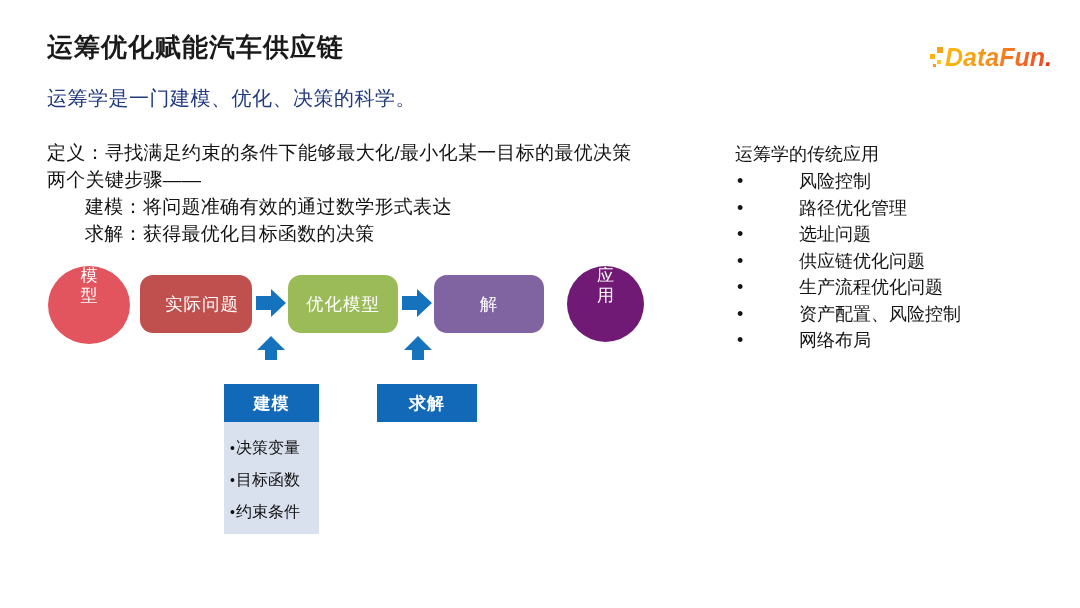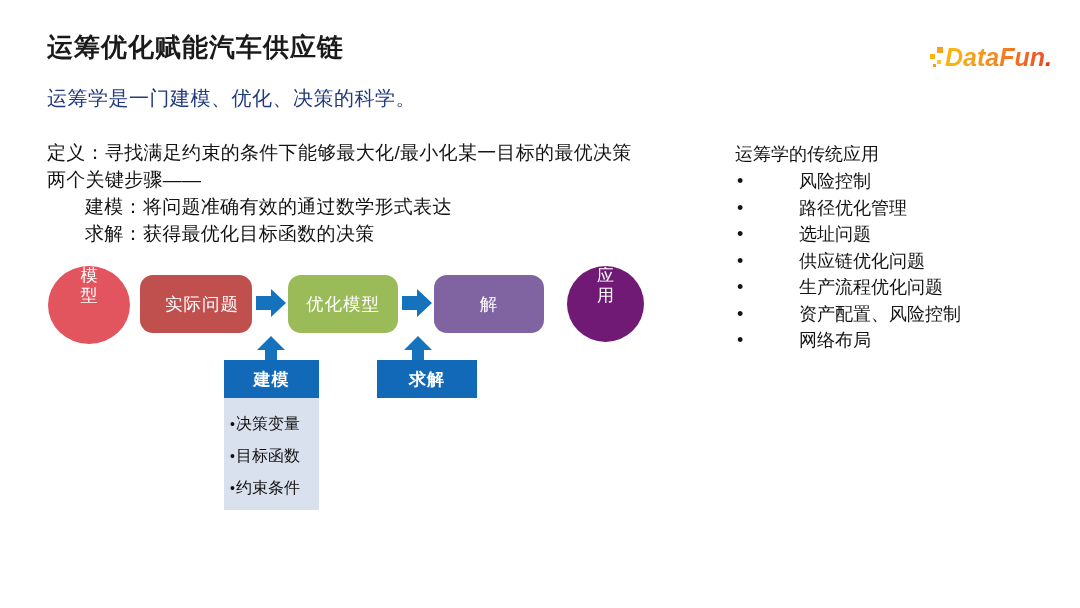--- a/index.html
+++ b/index.html
@@ -76,21 +76,21 @@
   .flow-node.n2 { left: 434px; width: 110px; }
 
   .arrow-right { position: absolute; top: 289px; width: 30px; height: 28px; }
   .arrow-right.a0 { left: 256px; }
   .arrow-right.a1 { left: 402px; }
   .arrow-up { position: absolute; top: 336px; width: 28px; height: 24px; }
   .arrow-up.a0 { left: 257px; }
   .arrow-up.a1 { left: 404px; }
 
   
-  .detail-box { position: absolute; top: 360px; height: 172px; }
+  .detail-box { position: absolute; top: 384px; height: 172px; }
   .detail-box.b0 { left: 224px; width: 95px; }
   .detail-box.b1 { left: 377px; width: 100px; }
   .detail-header {
     height: 38px; display: flex; align-items: center; justify-content: center;
     color: #ffffff; font-size: 17px; font-weight: 600; letter-spacing: 1px;
   }
   .detail-body { height: 112px; padding: 10px 4px 0 6px; font-size: 16px; color: #111; }
   .detail-body ul { list-style: none; }
   .detail-body li { line-height: 32px; white-space: nowrap; }
   .detail-body li::before { content: "\2022"; font-size: 14px; margin-right: 1px; }

